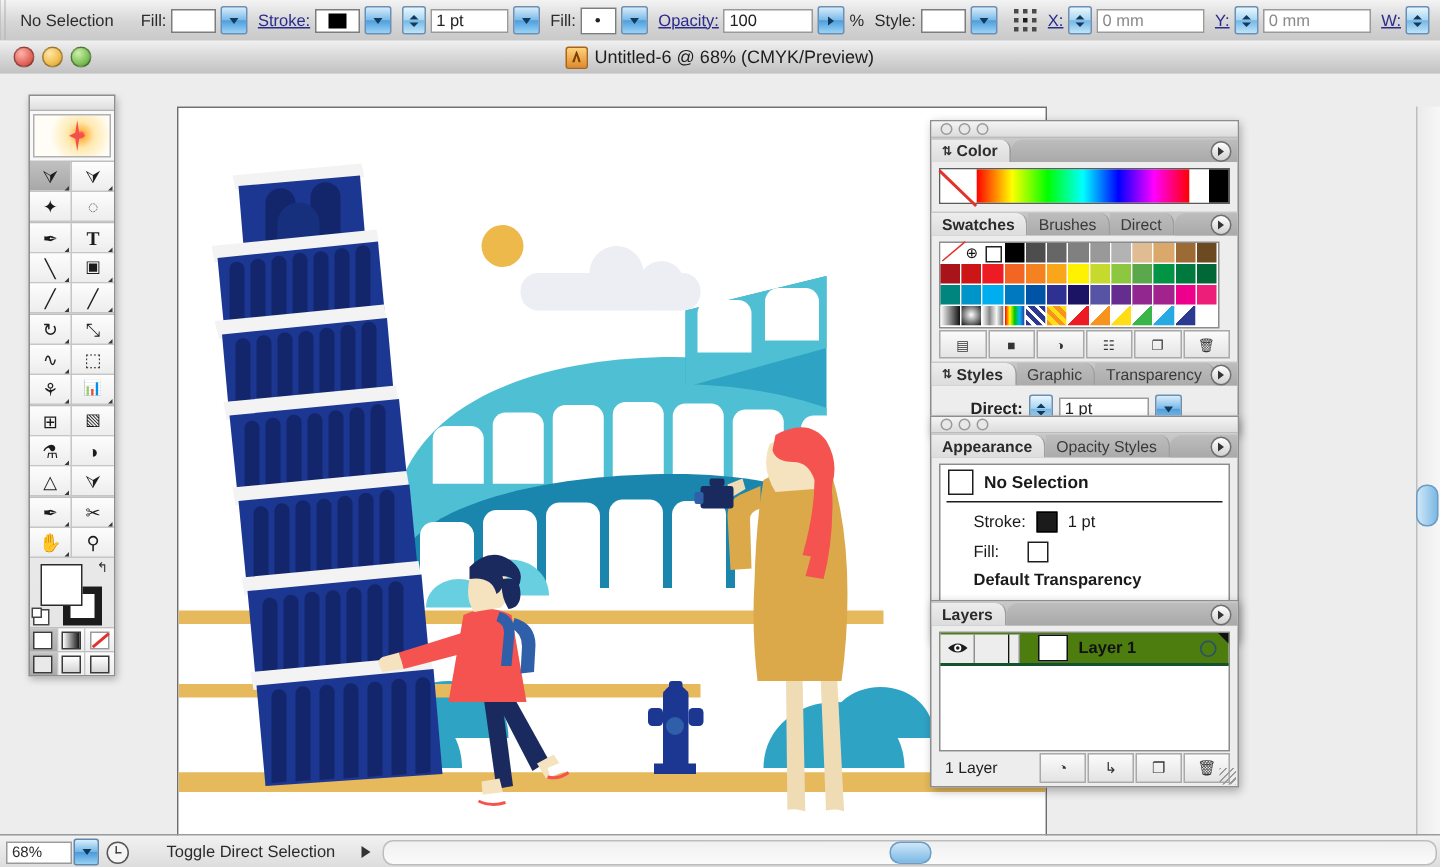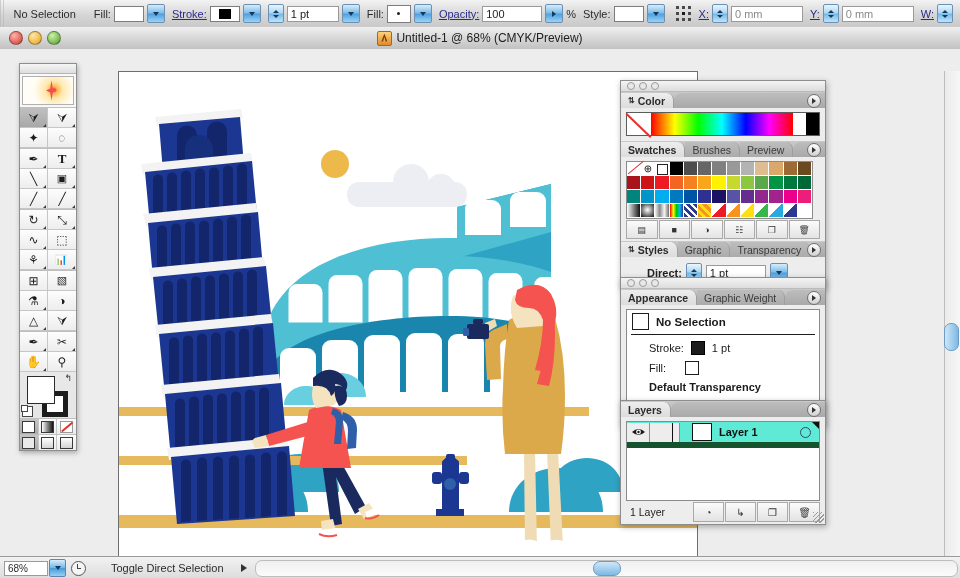--- a/index.html
+++ b/index.html
@@ -194,21 +194,21 @@
   .ap-chip.sm{width:14px;height:14px;}
   .ap-hr{height:1px;background:#1d1d1d;margin:1px 4px 3px 4px;}
   .ap-body{background:#fff;border:1px solid #8b8b8b;}
   .ap-foot{display:flex;align-items:center;height:18px;gap:1px;margin-top:2px;}
   .ap-fbtn{flex:1;height:18px;border:1px solid #a9a9a9;background:linear-gradient(#fbfbfb,#e3e3e3);
     display:flex;align-items:center;justify-content:center;font-size:10px;color:#333;}
   .ap-fbtn.on{background:linear-gradient(#7d7d7d,#5e5e5e);color:#fff;}
 
   
   .lay-body{background:#fff;border:1px solid #8b8b8b;height:78px;position:relative;}
-  .lay-row{height:20px;display:flex;align-items:center;background:#5eead4;border-bottom:6px solid #14532d;}
+  .lay-row{height:20px;display:flex;align-items:center;background:#4d7c0f;border-bottom:2px solid #14532d;}
   .lay-eye{width:22px;height:19px;display:flex;align-items:center;justify-content:center;
     border-right:1px solid #8f8f8f;background:#ededed;}
   .lay-lock{width:22px;height:19px;border-right:1px solid #111;background:#ededed;}
   .lay-color{width:6px;height:19px;background:#ededed;border-right:1px solid #8f8f8f;}
   .lay-thumb{width:18px;height:16px;border:1.3px solid #111;background:#fff;margin:0 7px 0 12px;}
   .lay-name{font-size:11px;font-weight:bold;color:#111;flex:1;}
   .lay-target{width:9px;height:9px;border-radius:50%;border:1.4px solid #2a4d73;margin-right:8px;}
   .lay-corner{position:absolute;right:0;top:0;width:0;height:0;border-top:7px solid #111;border-left:7px solid transparent;}
   .lay-foot{display:flex;align-items:center;height:18px;gap:1px;margin-top:2px;}
   .lay-count{width:62px;font-size:10.5px;color:#222;padding-left:4px;}
@@ -316,21 +316,21 @@
 
   <div class="docwin">
     <div class="titlebar">
       <div class="lights">
         <span class="light r"></span>
         <span class="light y"></span>
         <span class="light g"></span>
       </div>
       <div class="titletext">
         <span class="aiicon"></span>
-        <span>Untitled-1 @ 68% (CMYK/Preview)</span>
+        <span>Untitled-6 @ 68% (CMYK/Preview)</span>
       </div>
     </div>
 
     <div class="canvasarea">
 
       <div class="artboard">
         <svg width="578" height="486" viewBox="0 0 578 486">
           <rect x="0" y="0" width="578" height="486" fill="#ffffff"></rect>
 
           <circle cx="216" cy="92" r="14" fill="#eeb94b"></circle>
@@ -718,21 +718,21 @@
     </div>
 
     <div class="ptabs">
       <div class="ptab">
           <span>Swatches</span>
         </div>
       <div class="ptab inactive">
           <span>Brushes</span>
         </div>
       <div class="ptab inactive">
-          <span>Preview</span>
+          <span>Direct</span>
         </div>
       <div class="filler"></div>
       <div class="pmenu"></div>
     </div>
     <div class="pbody" style="padding:4px 5px 3px 5px;">
       <div class="swgrid" id="swatch-grid">
           <div class="sw none"></div>
           <div class="sw reg">⊕</div>
           <div class="sw whitebox"></div>
           <div class="sw" style="background: rgb(0, 0, 0);"></div>
@@ -826,21 +826,21 @@
     <div class="pdots">
       <span class="pdot"></span>
       <span class="pdot"></span>
       <span class="pdot"></span>
     </div>
     <div class="ptabs">
       <div class="ptab">
           <span>Appearance</span>
         </div>
       <div class="ptab inactive">
-          <span>Graphic Weight</span>
+          <span>Opacity Styles</span>
         </div>
       <div class="filler"></div>
       <div class="pmenu"></div>
     </div>
     <div class="pbody" style="padding:4px 5px 3px 5px;">
       <div class="ap-body">
         <div class="ap-row">
           <span class="ap-chip"></span>
           <span class="ap-title">No Selection</span>
         </div>

